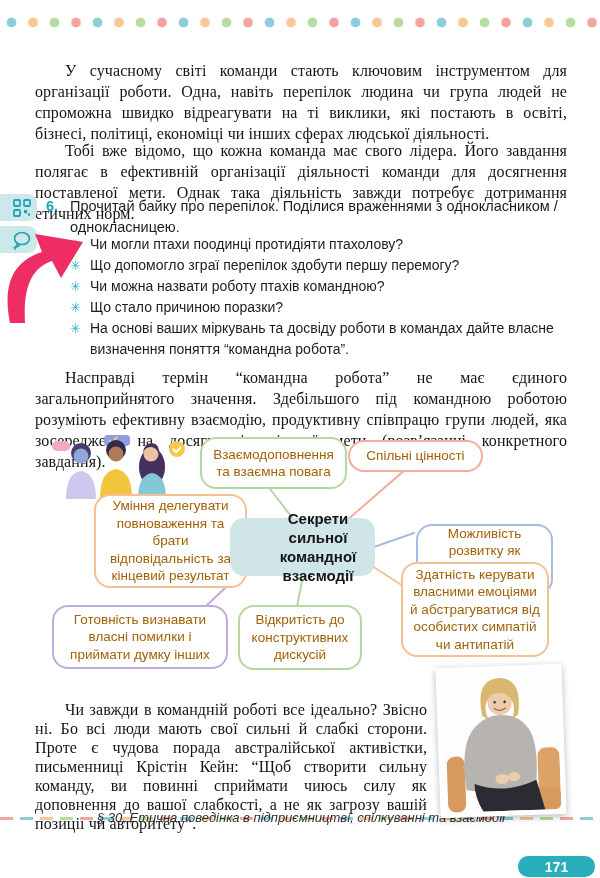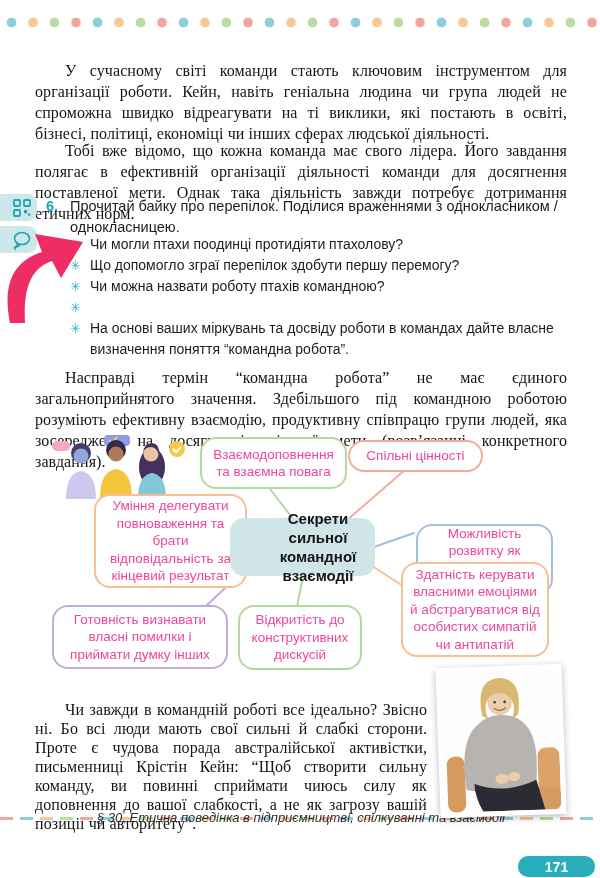--- a/index.html
+++ b/index.html
@@ -37,21 +37,21 @@
   .bullets{position:absolute;left:70px;top:234px;width:497px;
       font-family:"Liberation Sans",sans-serif;font-size:14px;line-height:21px;color:#1d1d1d;}
   .bullet-row{display:flex;align-items:flex-start;}
   .spark{width:20px;flex:0 0 20px;color:#2fb6c2;font-size:13px;line-height:21px;}
 
   
   .mm-lines{position:absolute;left:0;top:430px;width:600px;height:250px;z-index:0;}
   .node{position:absolute;display:flex;align-items:center;justify-content:center;
       text-align:center;border-radius:16px;border:2px solid #0f766e;background:#fff;
       padding:2px 5px;box-sizing:border-box;z-index:1;
-      font-family:"Liberation Sans",sans-serif;font-size:13.5px;line-height:17.5px;color:#ec4899;}
+      font-family:"Liberation Sans",sans-serif;font-size:13.5px;line-height:17.5px;color:#a16207;}
   .n-green{border-color:#b5d8a0;}
   .n-salmon{border-color:#f4ab9e;}
   .n-blue{border-color:#a6bbe2;}
   .n-orange{border-color:#f5c193;}
   .n-purple{border-color:#c2aadb;align-items:center;}
   .n-vzaiemo{left:200px;top:437px;width:147px;height:52px;}
   .n-spilni{left:348px;top:440px;width:135px;height:32px;}
   .n-mozhlyvist{left:416px;top:476px;width:137px;height:71px;margin-top:48px;}
   .n-zdatnist{left:401px;top:562px;width:148px;height:95px;padding:2px 6px;}
   .n-uminnia{left:50px;top:494px;width:153px;height:94px;margin-left:44px;}
@@ -80,21 +80,21 @@
       border-radius:10px;color:#fff;font-family:"Liberation Sans",sans-serif;font-weight:bold;
       font-size:14px;display:flex;align-items:center;justify-content:center;}
 </style>
 </head>
 <body>
 
 <div class="page">
 
   <div class="dots"></div>
 
-  <p class="para p1">У сучасному світі команди стають ключовим інструментом для організації роботи. Кейн, навіть геніальна людина чи група людей не спроможна швидко відреагувати на ті виклики, які постають в освіті, бізнесі, політиці, економіці чи інших сферах людської діяльності.</p>
+  <p class="para p1">У сучасному світі команди стають ключовим інструментом для організації роботи. Одна, навіть перепілок людина чи група людей не спроможна швидко відреагувати на ті виклики, які постають в освіті, бізнесі, політиці, економіці чи інших сферах людської діяльності.</p>
   <p class="para p2">Тобі вже відомо, що кожна команда має свого лідера. Його завдання полягає в ефективній організації діяльності команди для досягнення поставленої мети. Однак така діяльність завжди потребує дотримання етичних норм.</p>
 
   <div class="margin-tab tab1">
     <svg width="20" height="20" viewBox="0 0 20 20">
       <g fill="none" stroke="#23a4b4" stroke-width="1.8">
         <rect x="2" y="2" width="6" height="6" rx="1"></rect>
         <rect x="12" y="2" width="6" height="6" rx="1"></rect>
         <rect x="2" y="12" width="6" height="6" rx="1"></rect>
       </g>
       <rect x="12" y="12" width="3.2" height="3.2" fill="#23a4b4"></rect>
@@ -125,20 +125,21 @@
     <div class="bullet-row">
       <span class="spark">✳</span>
       <span>Що допомогло зграї перепілок здобути першу перемогу?</span>
     </div>
     <div class="bullet-row">
       <span class="spark">✳</span>
       <span>Чи можна назвати роботу птахів командною?</span>
     </div>
     <div class="bullet-row">
       <span class="spark">✳</span>
+      <span>Що стало причиною поразки?</span>
     </div>
     <div class="bullet-row">
       <span class="spark">✳</span>
       <span>На основі ваших міркувань та досвіду роботи в командах дайте власне визначення поняття “командна робота”.</span>
     </div>
   </div>
 
   <p class="para p3">Насправді термін “командна робота” не має єдиного загальноприйнятого значення. Здебільшого під командною роботою розуміють ефективну взаємодію, продуктивну співпрацю групи людей, яка зосереджена на досягненні спільної мети (розв’язанні конкретного завдання).</p>
 
   <svg class="mm-lines" viewBox="0 0 600 250">

